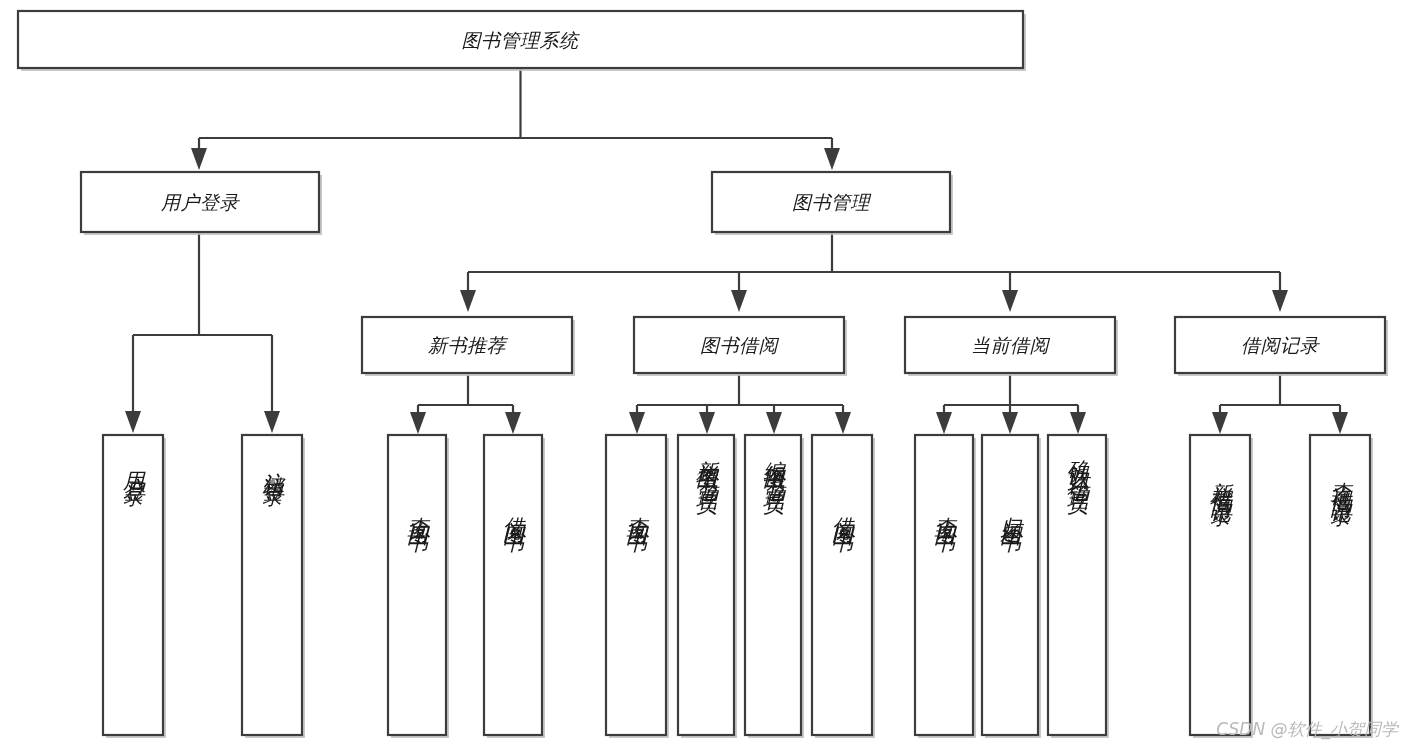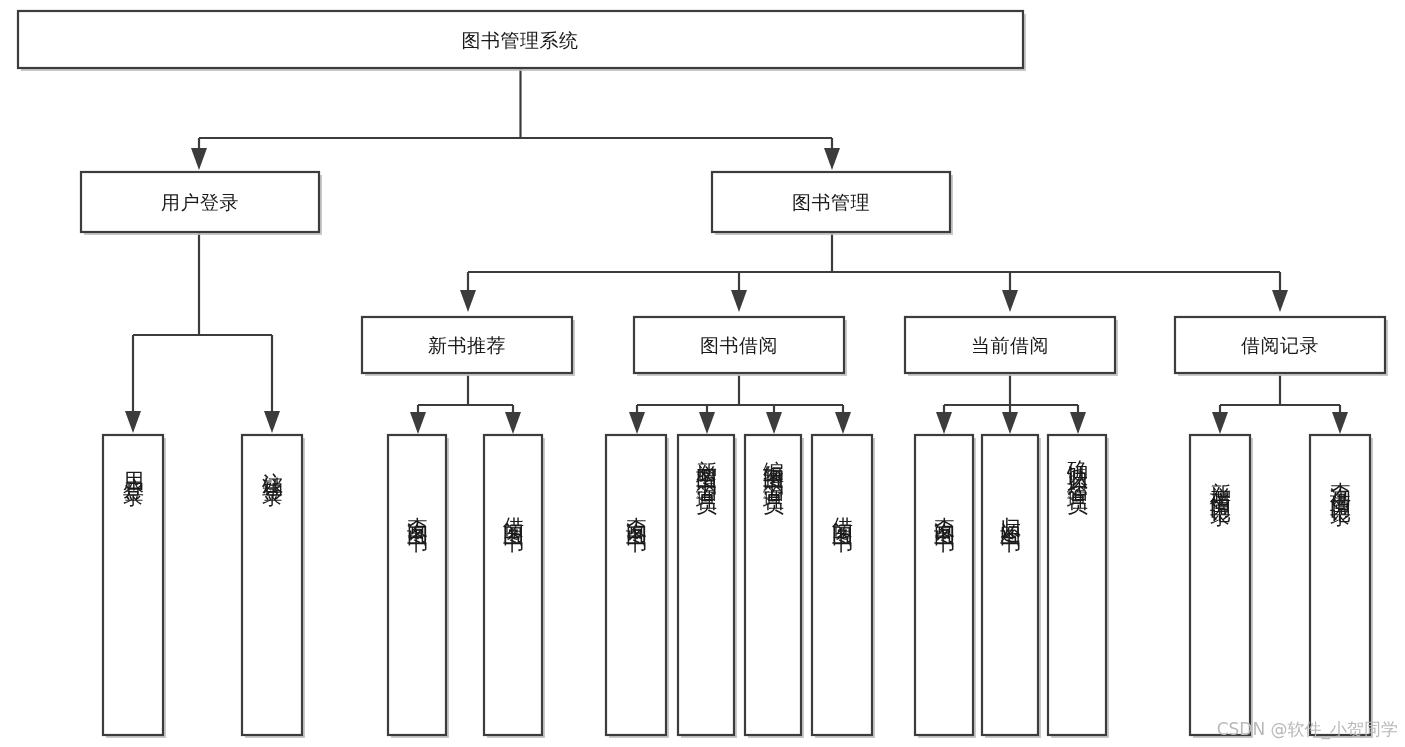--- a/index.html
+++ b/index.html
@@ -12,20 +12,21 @@
     font-family: "DejaVu Sans", "Liberation Sans", sans-serif;
     width: 1405px;
     height: 747px;
     overflow: hidden;
   }
   #diagram-root {
     position: relative;
     width: 1405px;
     height: 747px;
     background: #ffffff;
+    font-style: italic;
   }
   svg.diagram-canvas {
     position: absolute;
     top: 0;
     left: 0;
     width: 1405px;
     height: 747px;
     display: block;
   }
   .node-box {

